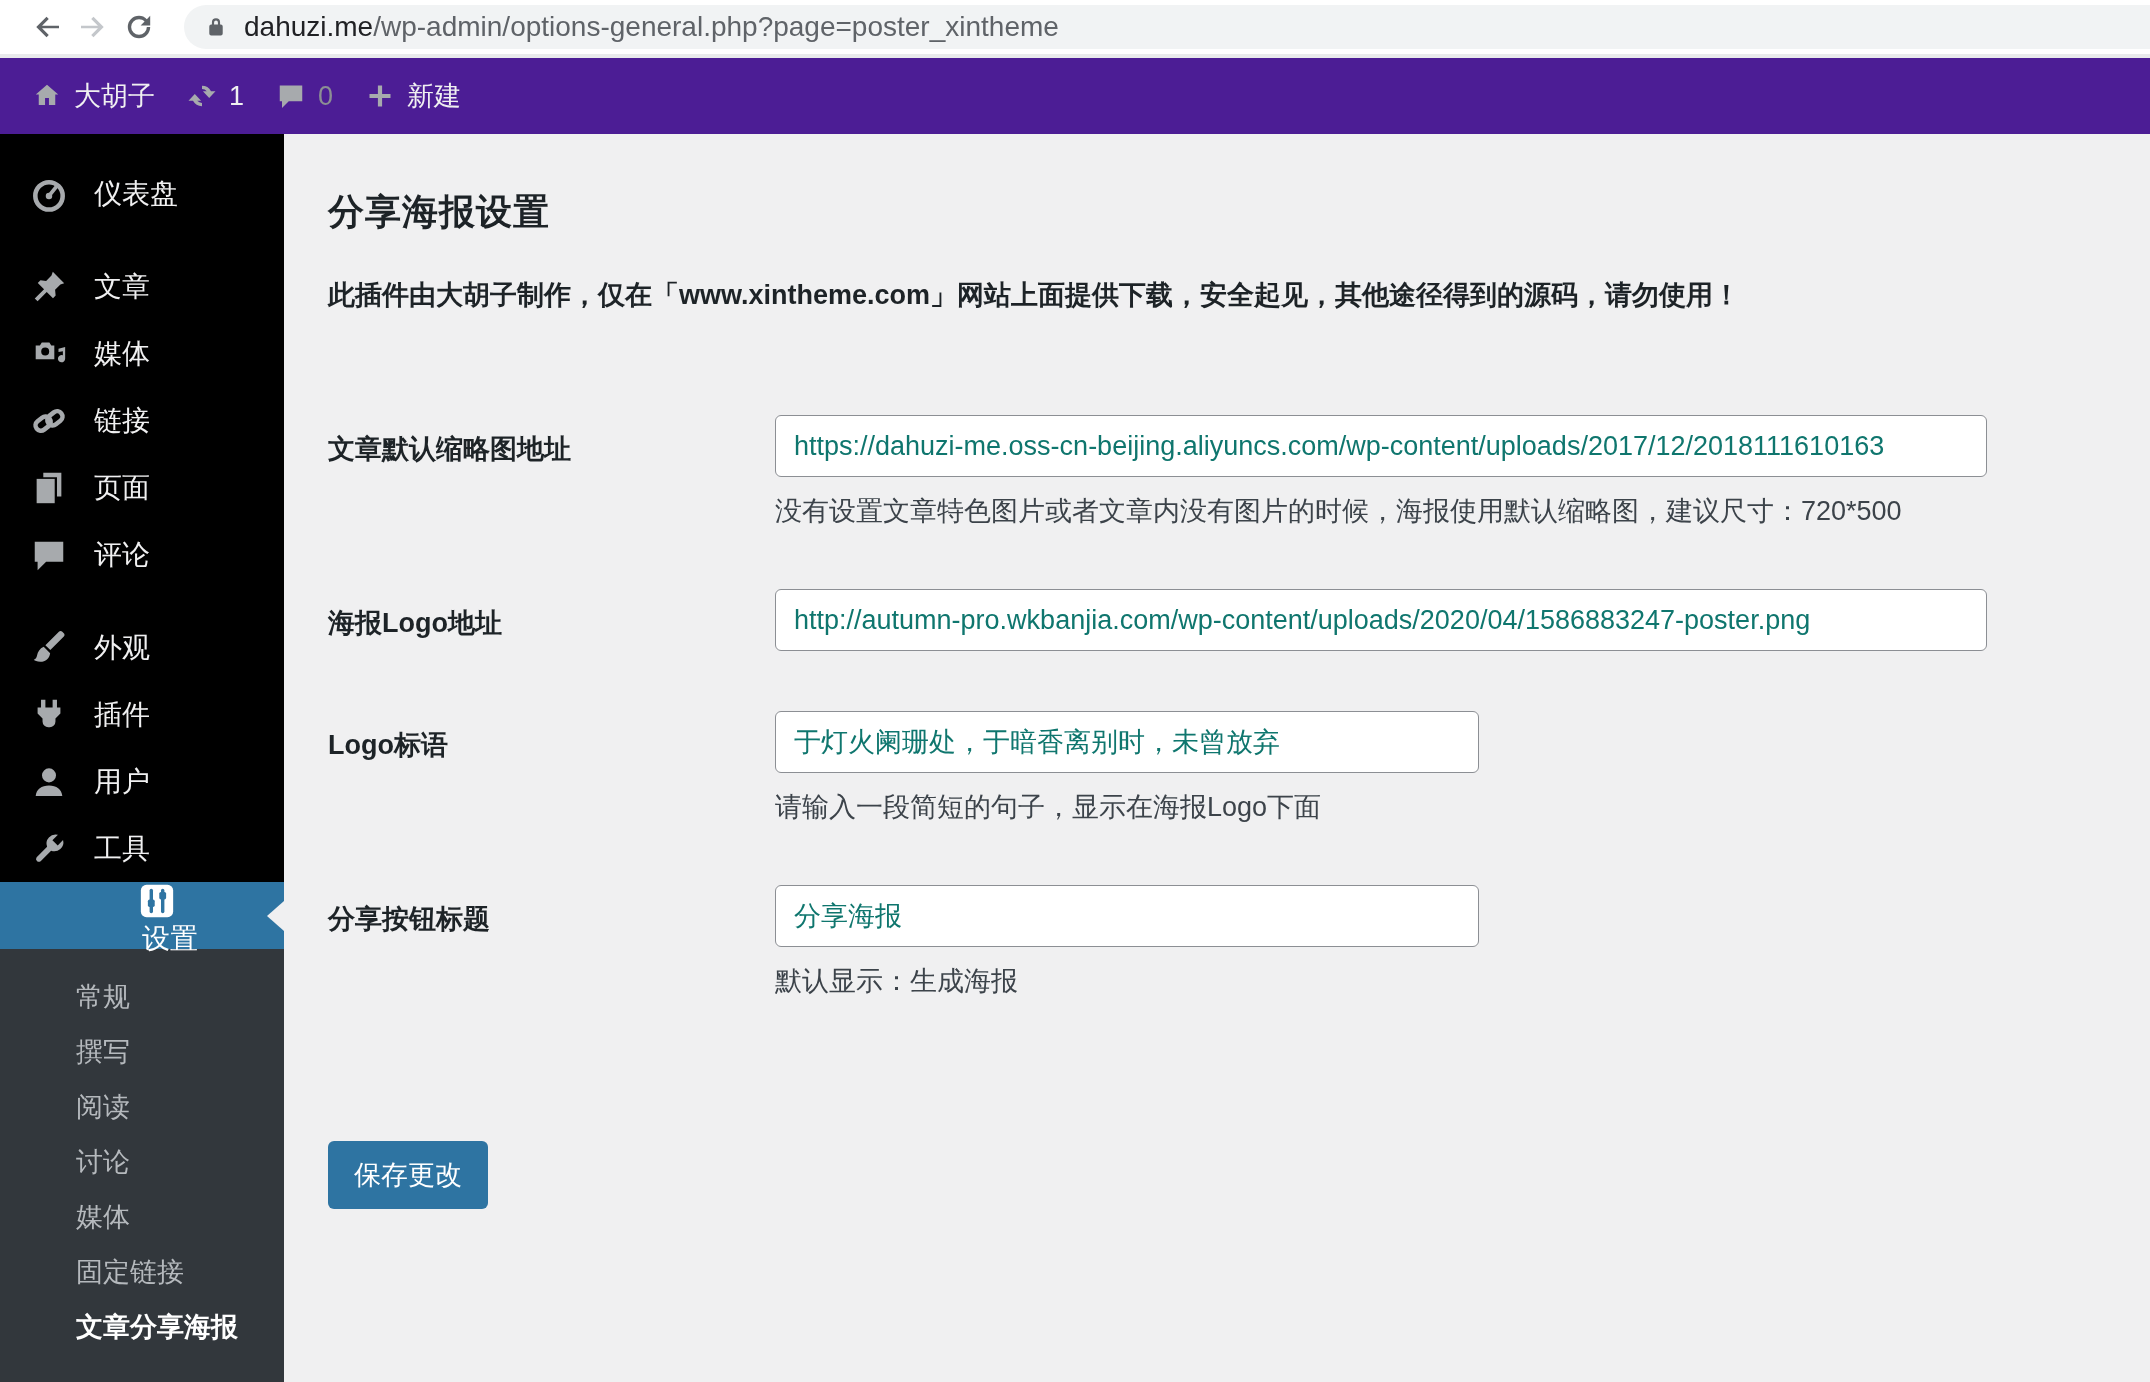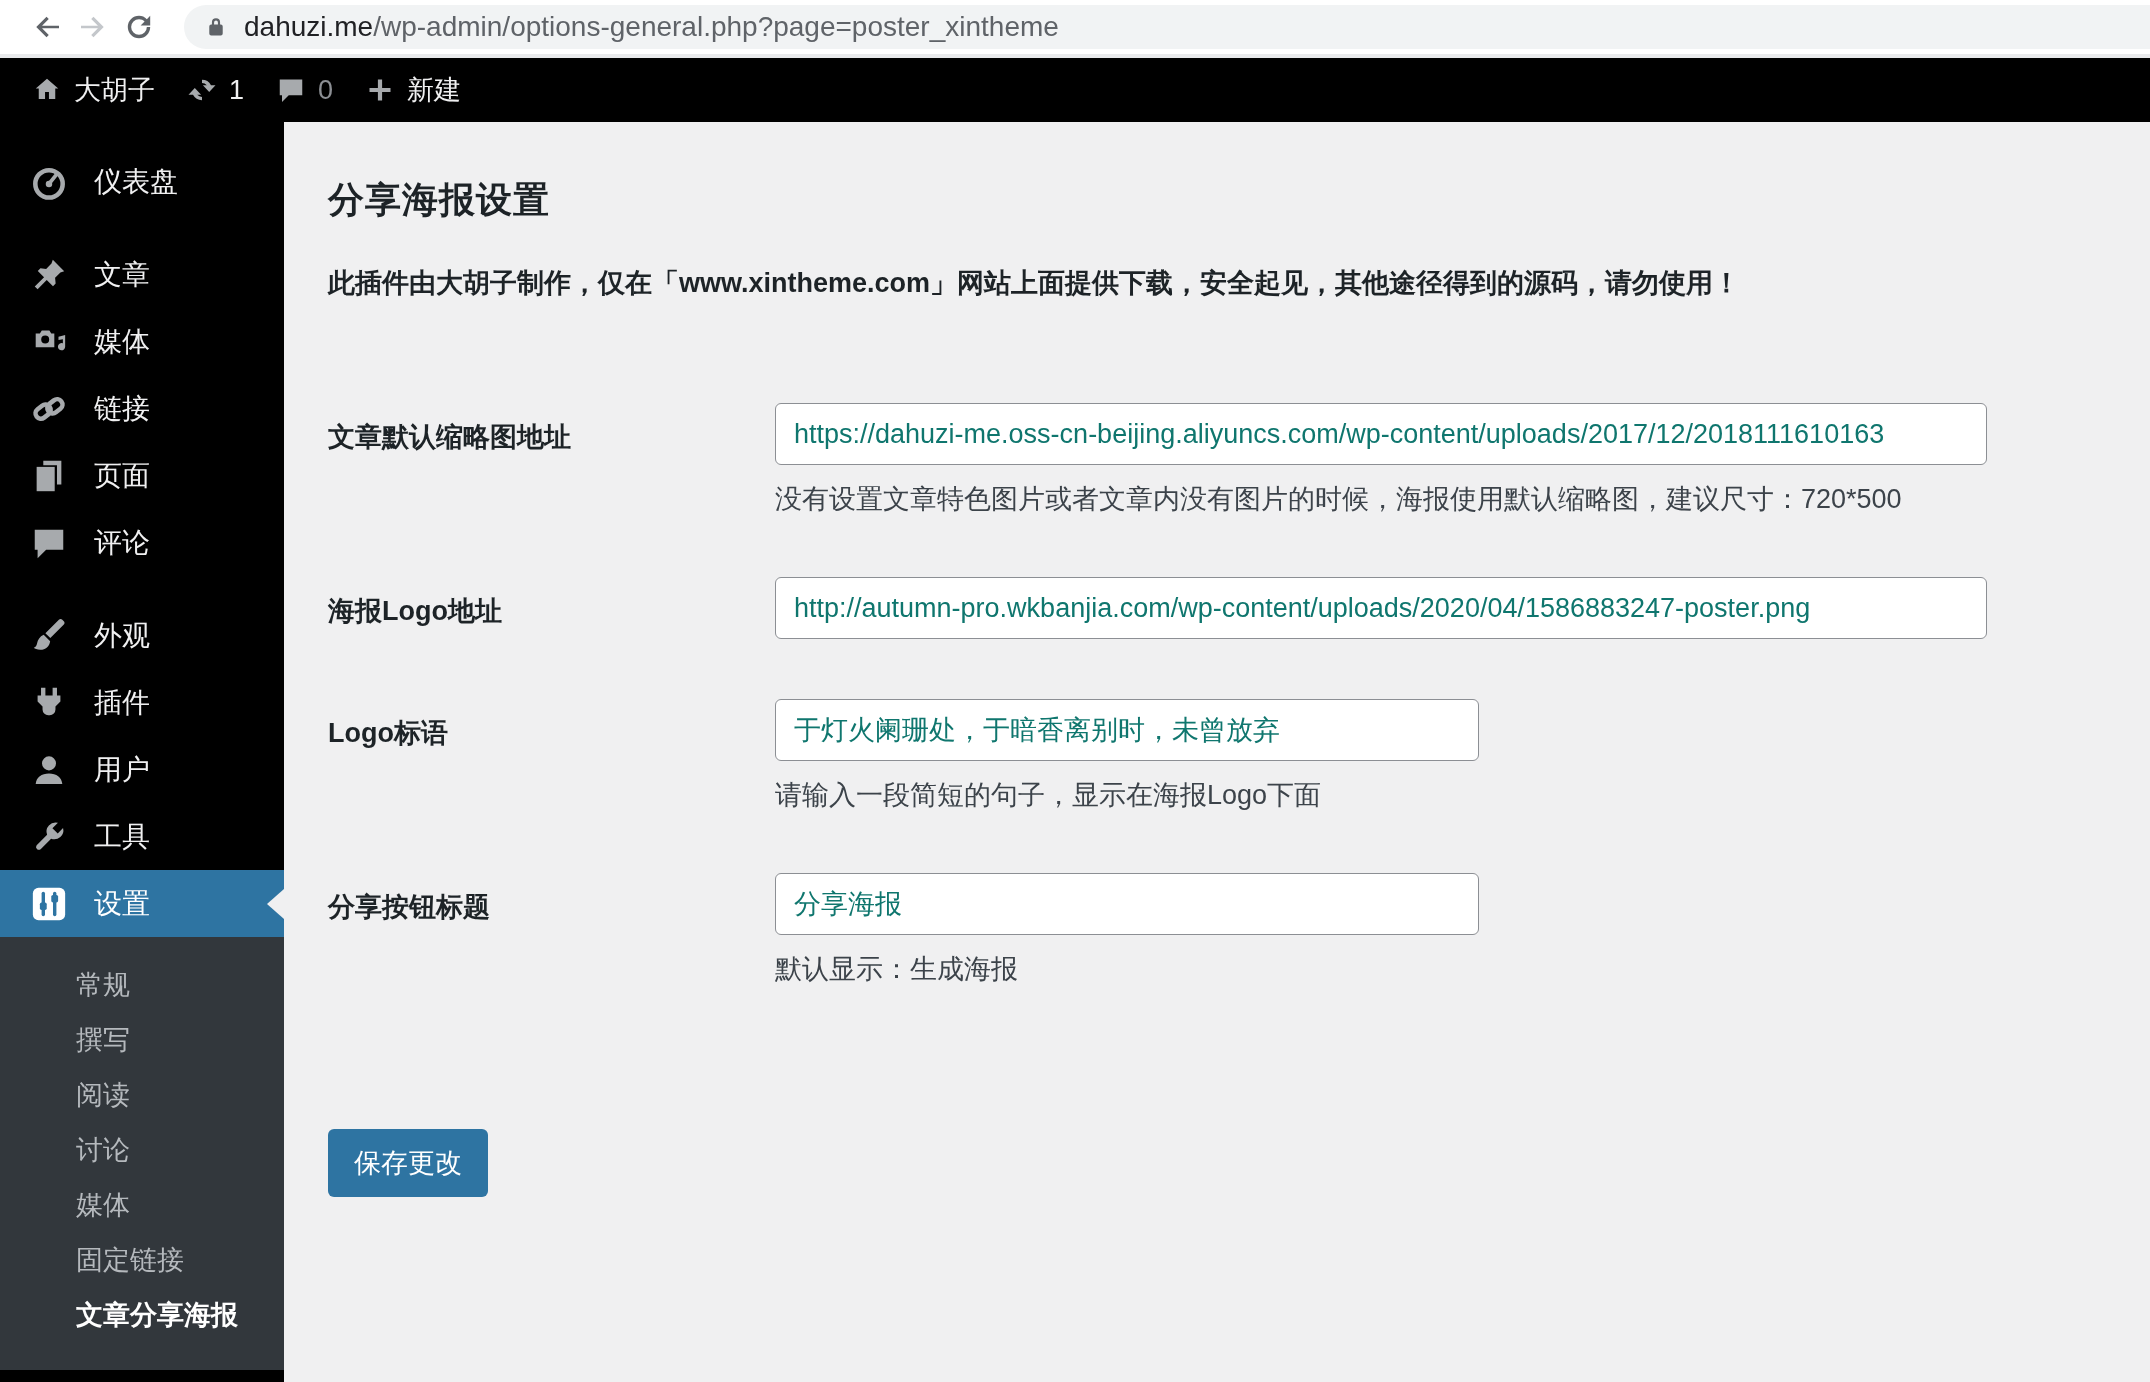--- a/index.html
+++ b/index.html
@@ -13,39 +13,39 @@
              border-radius:50%; flex:0 0 auto; cursor:pointer; }
   .nav-btn svg { width:32px; height:32px; }
   .omnibox { flex:1; height:44px; margin-left:22px; background:#f1f3f4; border-radius:22px 0 0 22px;
              display:flex; align-items:center; padding:0 20px; overflow:hidden; }
   .omnibox svg { width:24px; height:24px; flex:0 0 auto; margin-right:16px; }
   .url-text { font-size:28px; white-space:nowrap; }
   .url-host { color:#202124; }
   .url-path { color:#5f6368; }
 
   
-  .admin-bar { height:64px; background:#000000; display:flex; align-items:center; padding-left:16px; }
+  .admin-bar { height:76px; background:#4c1d95; display:flex; align-items:center; padding-left:16px; }
   .ab-item { display:flex; align-items:center; height:64px; padding:0 16px; cursor:pointer; }
   .ab-item svg { width:30px; height:30px; fill:#a7aaad; }
   .ab-label { color:#f0f0f1; font-size:27px; margin-left:12px; }
   .ab-count { color:#f0f0f1; font-size:27px; margin-left:12px; }
   .ab-count.muted { color:#8c8f94; }
 
   
   .shell { display:flex; height:1260px; }
 
   
   .sidebar { width:284px; background:#000000; flex:0 0 auto; }
   .menu { padding-top:26px; }
   .menu-item { height:67px; display:flex; align-items:center; padding-left:30px;
                color:#f0f0f1; font-size:28px; cursor:pointer; position:relative; }
   .menu-item.sep { margin-top:26px; }
   .menu-item svg { width:38px; height:38px; fill:#a7aaad; flex:0 0 auto; }
   .menu-item .mi-label { margin-left:26px; }
-  .menu-item.active { background:#2e74a2; color:#ffffff; }
+  .menu-item.active { background:#2e74a2; color:#ffffff;flex-direction:column; }
   .menu-item.active svg { fill:#ffffff; }
   .menu-arrow { position:absolute; right:0; top:50%; transform:translateY(-50%);
                 width:0; height:0; border-top:15px solid transparent;
                 border-bottom:15px solid transparent; border-right:17px solid #f0f0f1; }
   .submenu { background:#32373c; padding:20px 0 28px; }
   .submenu-item { height:55px; display:flex; align-items:center; padding-left:76px;
                   color:#b5b9bd; font-size:27px; cursor:pointer; }
   .submenu-item.active { color:#ffffff; font-weight:700; }
 
   

